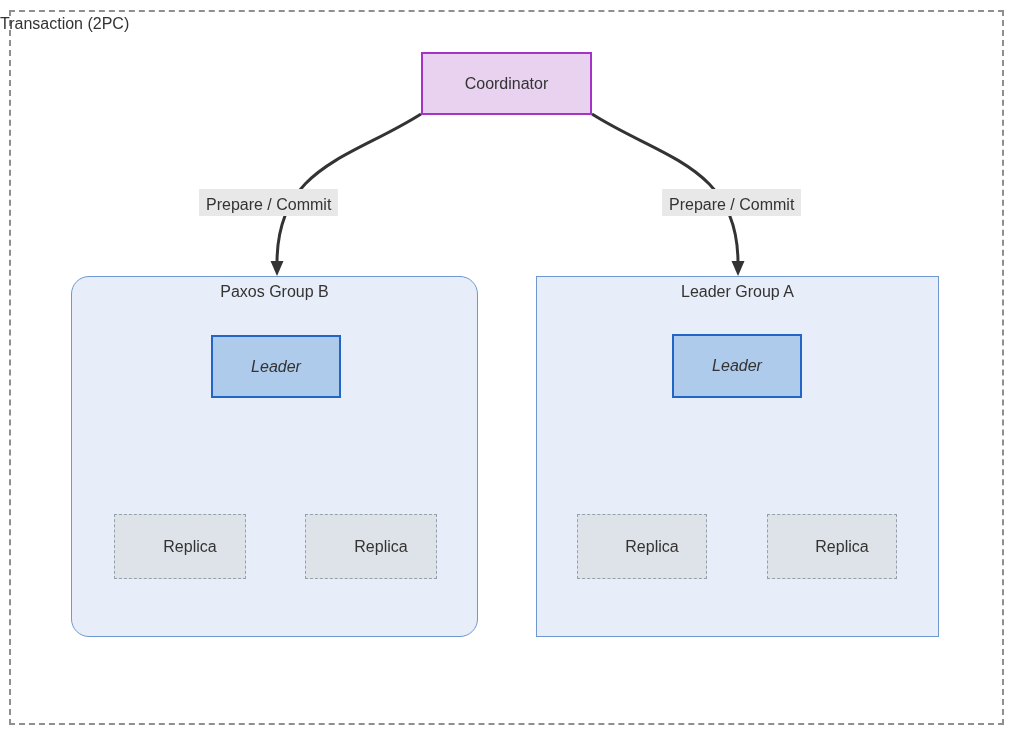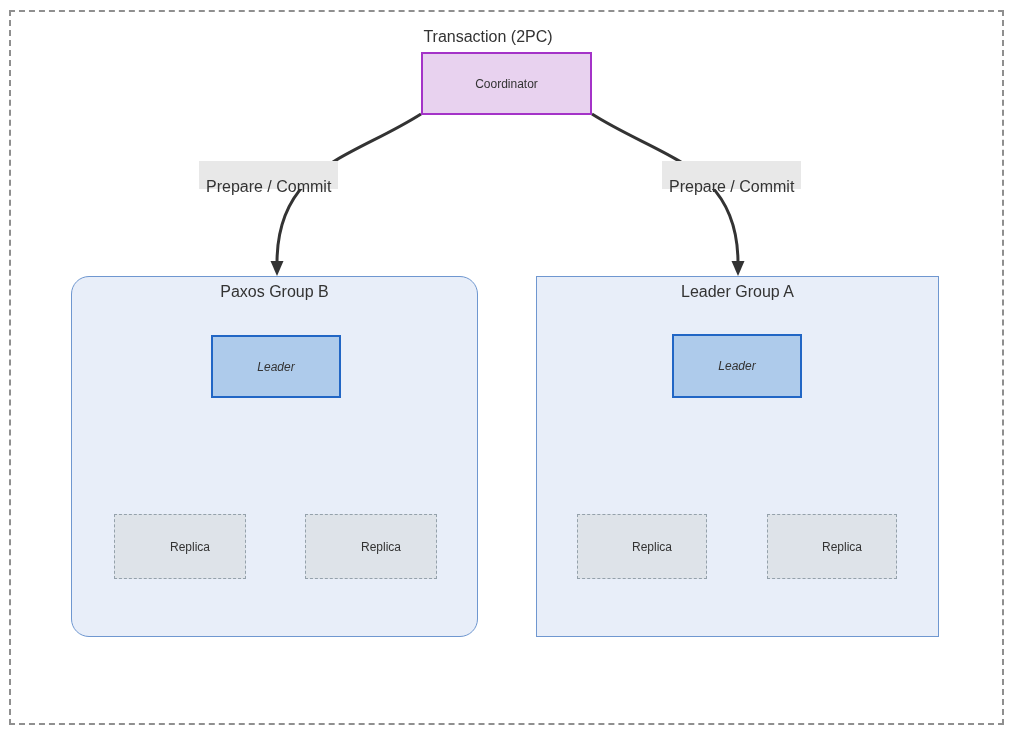--- a/index.html
+++ b/index.html
@@ -14,23 +14,22 @@
   }
   .outer-frame {
     position: absolute;
     left: 9px; top: 10px;
     width: 995px; height: 715px;
     border: 2px dashed var(--outer-border, #8f8f8f);
     box-sizing: border-box;
   }
   .diagram-title {
     position: absolute;
-    left: 0; top: 28px;
+    left: 0; top: 15px;
     width: 976px;
-    text-align: center;
     font-size: 16px;
     color: var(--text-color, #333);
   }
   svg.edge-layer {
     position: absolute;
     left: 0; top: 0;
     width: 1024px; height: 744px;
   }
   .edge-path {
     fill: none;
@@ -43,21 +42,21 @@
     stroke: var(--line-color, #333);
     stroke-width: 1.2px;
     stroke-dasharray: 1.5 2.5;
   }
   .node {
     position: absolute;
     box-sizing: border-box;
     display: flex;
     align-items: center;
     justify-content: center;
-    font-size: 12px;
+    font-size: 16px;
     color: var(--text-color, #333);
   }
   .coordinator-node {
     left: 421px; top: 52px; width: 171px; height: 63px;
     background: var(--coordinator-fill, #e8d2ef);
     border: 2px solid var(--coordinator-border, #a433c8);
   }
   .group-box {
     position: absolute;
     box-sizing: border-box;
@@ -86,27 +85,28 @@
     padding-left: 20px;
   }
   .replica-b1 { left: 114px; top: 514px; width: 132px; height: 65px; }
   .replica-b2 { left: 305px; top: 514px; width: 132px; height: 65px; }
   .replica-a1 { left: 577px; top: 514px; width: 130px; height: 65px; }
   .replica-a2 { left: 767px; top: 514px; width: 130px; height: 65px; }
   .edge-label {
     position: absolute;
     box-sizing: border-box;
     height: 27px;
-    padding: 14px 7px;
+    padding: 4px 7px;
     background: var(--edge-label-bg, #e8e8e8);
     font-size: 16px;
     line-height: 23px;
     text-align: center;
     color: var(--text-color, #333);
     white-space: nowrap;
+    margin-top: 28px;
   }
   .edge-label-left  { left: 199px; top: 161px; }
   .edge-label-right { left: 662px; top: 161px; }
 </style>
 </head>
 <body>
 
 <div id="canvas">
 
   <div class="outer-frame"></div>

